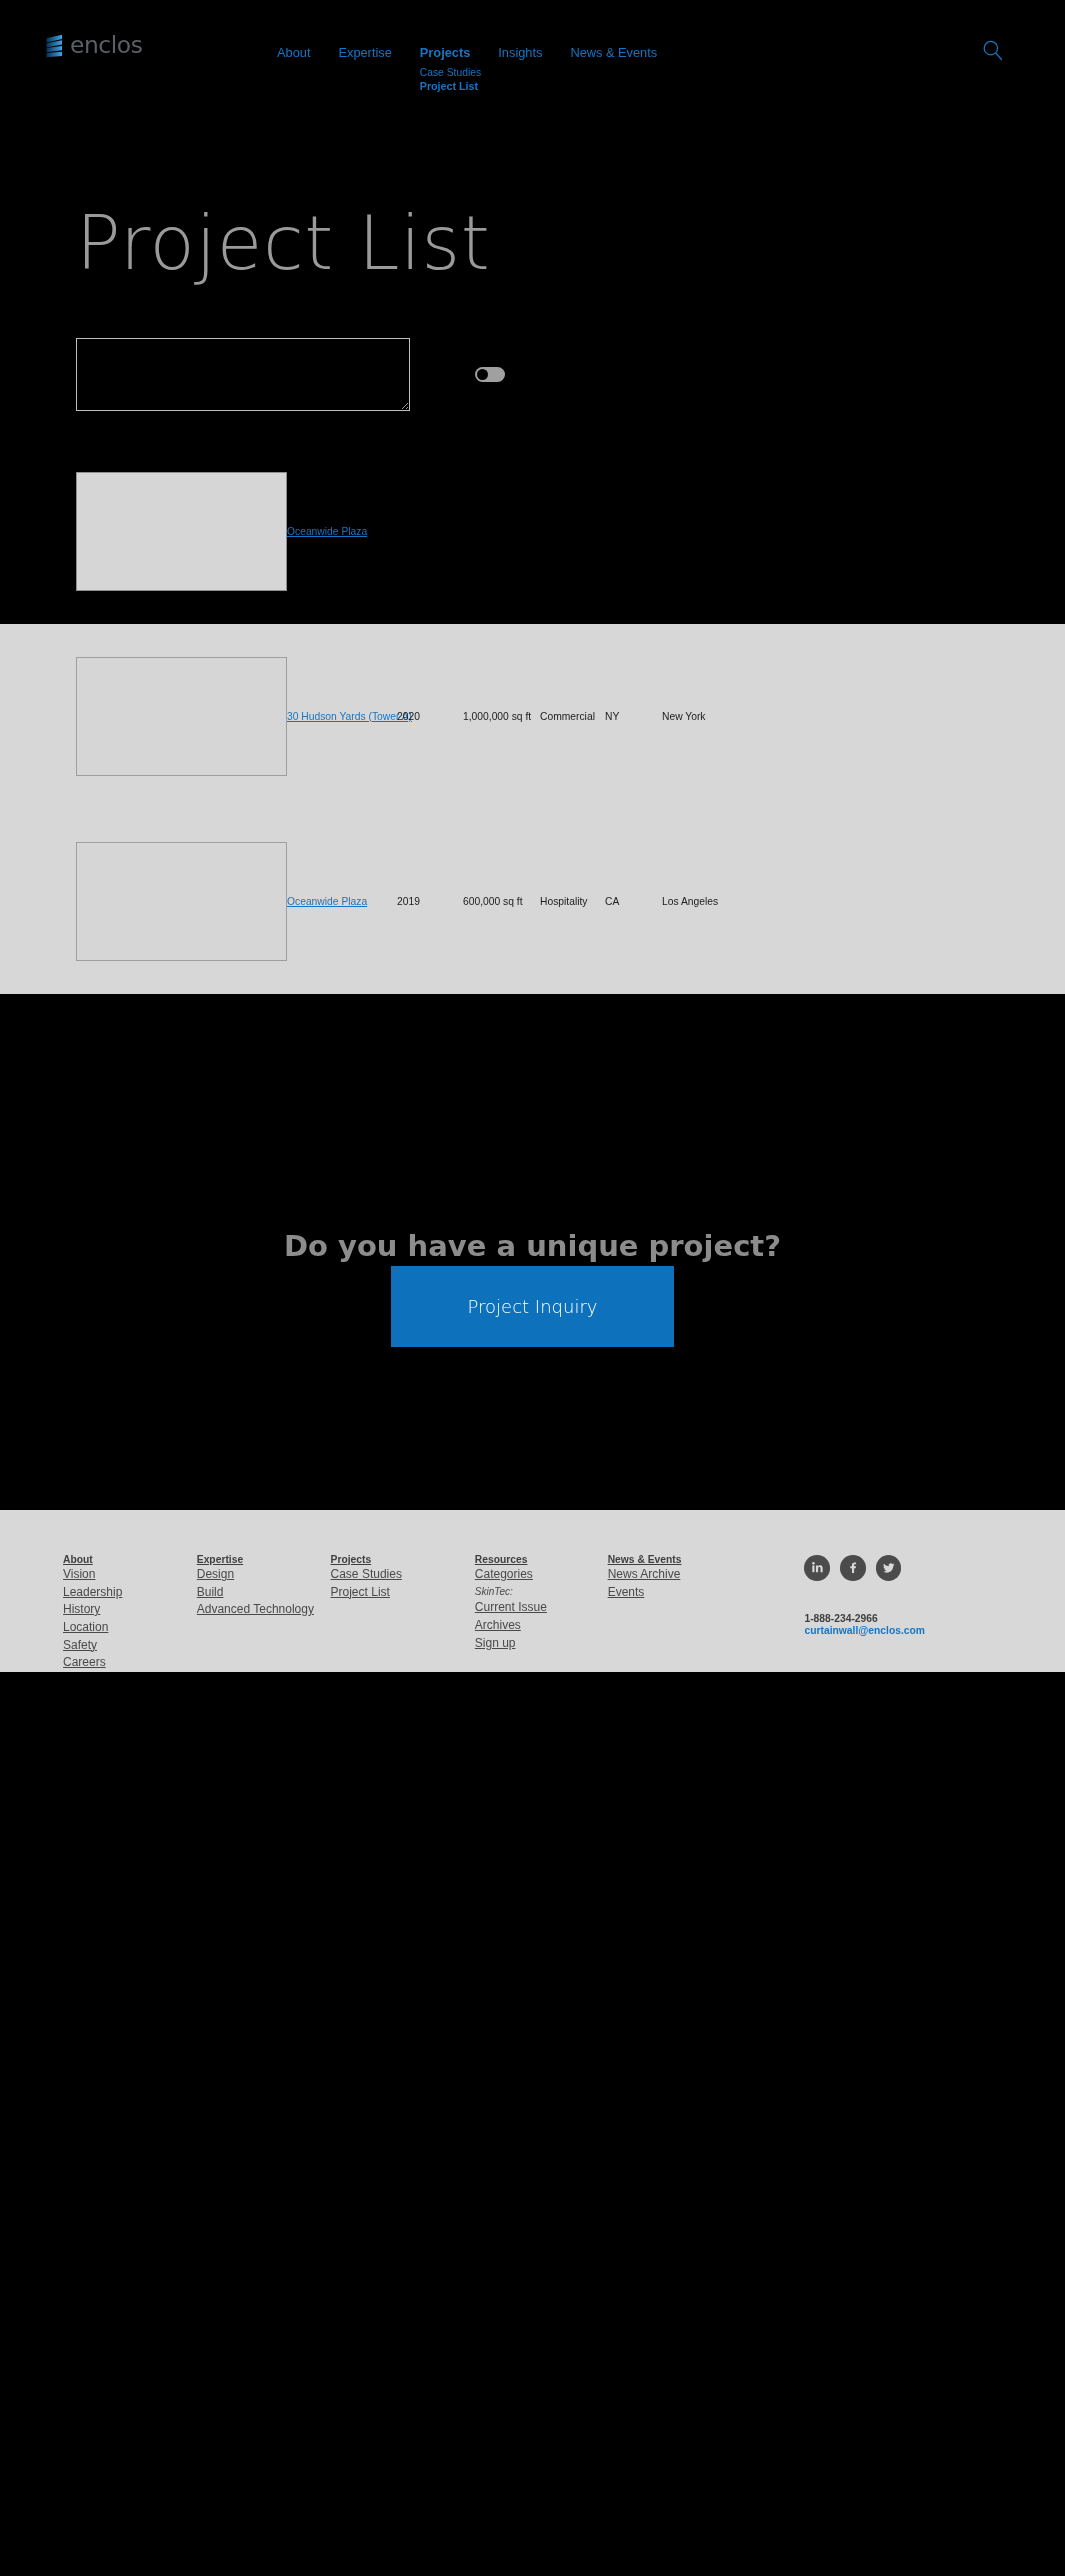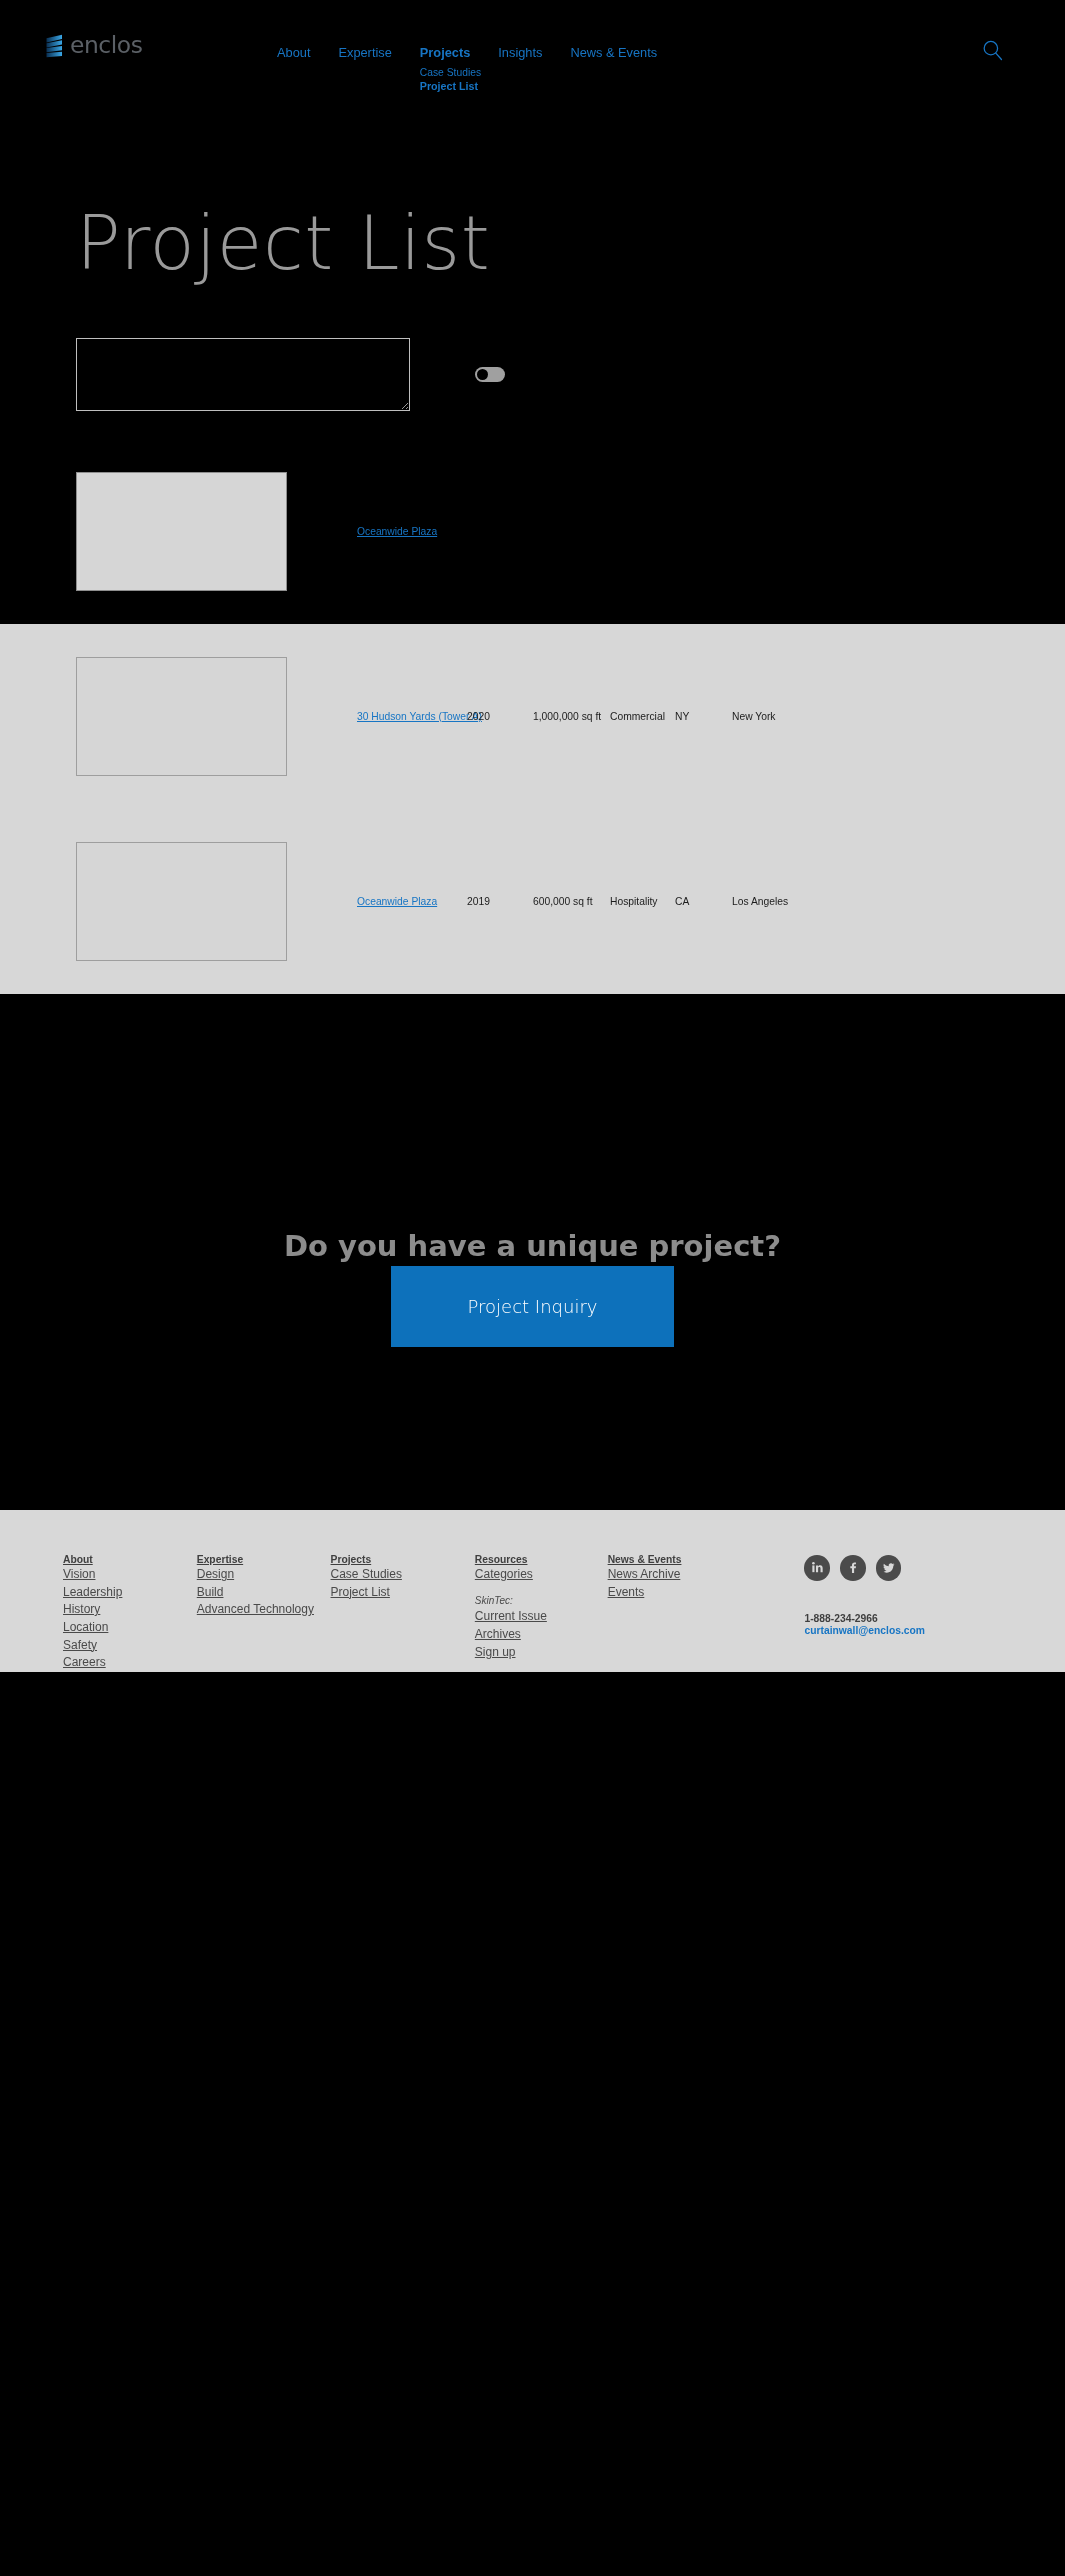--- a/index.html
+++ b/index.html
@@ -148,21 +148,20 @@
     height: 119px;
     background: #d6d6d6;
     border: 0.7px solid #9e9e9e;
     flex: 0 0 auto;
   }
   .project-row.dark .thumb { border-color: #8e8e8e; }
 
   .row-fields {
     display: flex;
     align-items: center;
-    margin-left: 70px;
     font-size: 10.3px;
     justify-content: flex-end;
   }
   .proj-name {
     color: #1775c4;
     text-decoration: underline;
     width: 110px;
     flex: 0 0 110px;
     white-space: nowrap;
   }
@@ -240,21 +239,21 @@
     font-size: 12px;
     color: #4a4a4a;
     text-decoration: underline;
     line-height: 1.47;
   }
   .fcol .skintec-label {
     display: block;
     font-size: 10px;
     font-style: italic;
     color: #4a4a4a;
-    margin-top: 10px;
+    margin-top: 1px;
     line-height: 1.47;
   }
 
   .social-contact { width: 213px; }
   .social-row { display: flex; gap: 10px; margin-top: 1.4px; }
   .social-btn {
     width: 25.6px; height: 25.6px;
     border-radius: 50%;
     background: #4b4b4b;
     display: flex;

